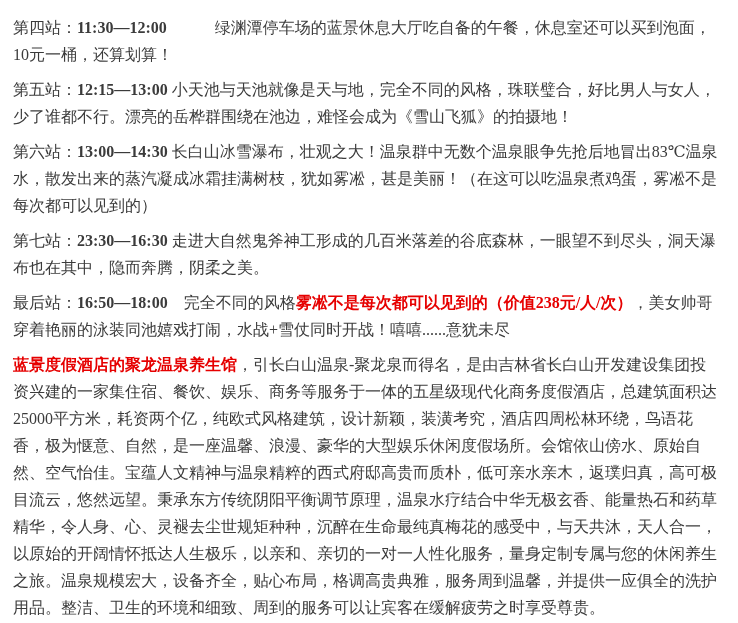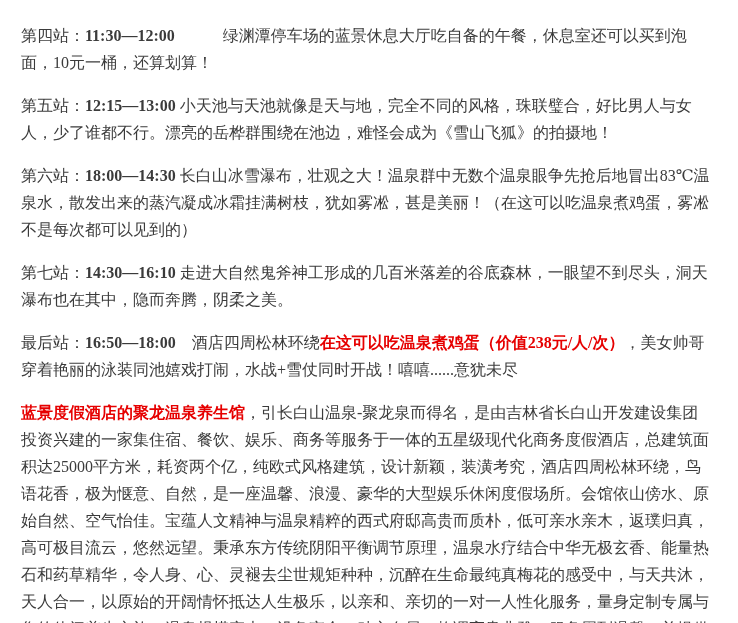--- a/index.html
+++ b/index.html
@@ -14,21 +14,21 @@
   .doc{
     width:738px;
     min-height:623px;
     padding:6px 8px 20px 5px;
     font-family:"Liberation Serif","DejaVu Serif",serif;
     font-size:16px;
     line-height:27px;
     color:var(--body-text);
     background:var(--page-bg);
   }
-  p{margin:16px;}
+  p{margin:8px;}
   .time{font-weight:bold;}
   .hl{color:var(--highlight);font-weight:bold;}
   .tips-header{
     color:var(--tips-header);
     font-weight:bold;
     margin-top:26px;
     line-height:28px;
   }
 </style>
 </head>
@@ -38,29 +38,29 @@
 
   <p class="station">
     <span>第四站：</span><span class="time">11:30—12:00</span><span>　　　</span><span>绿渊潭停车场的蓝景休息大厅吃自备的午餐，休息室还可以买到泡面，10元一桶，还算划算！</span>
   </p>
 
   <p class="station">
     <span>第五站：</span><span class="time">12:15—13:00</span><span> </span><span>小天池与天池就像是天与地，完全不同的风格，珠联璧合，好比男人与女人，少了谁都不行。漂亮的岳桦群围绕在池边，难怪会成为《雪山飞狐》的拍摄地！</span>
   </p>
 
   <p class="station">
-    <span>第六站：</span><span class="time">18:00—14:30</span><span> </span><span>长白山冰雪瀑布，壮观之大！温泉群中无数个温泉眼争先抢后地冒出83℃温泉水，散发出来的蒸汽凝成冰霜挂满树枝，犹如雾凇，甚是美丽！（在这可以吃温泉煮鸡蛋，雾凇不是每次都可以见到的）</span>
+    <span>第六站：</span><span class="time">13:00—14:30</span><span> </span><span>长白山冰雪瀑布，壮观之大！温泉群中无数个温泉眼争先抢后地冒出83℃温泉水，散发出来的蒸汽凝成冰霜挂满树枝，犹如雾凇，甚是美丽！（在这可以吃温泉煮鸡蛋，雾凇不是每次都可以见到的）</span>
   </p>
 
   <p class="station">
-    <span>第七站：</span><span class="time">14:30—16:10</span><span> </span><span>走进大自然鬼斧神工形成的几百米落差的谷底森林，一眼望不到尽头，洞天瀑布也在其中，隐而奔腾，阴柔之美。</span>
+    <span>第七站：</span><span class="time">23:30—16:30</span><span> </span><span>走进大自然鬼斧神工形成的几百米落差的谷底森林，一眼望不到尽头，洞天瀑布也在其中，隐而奔腾，阴柔之美。</span>
   </p>
 
   <p class="station">
-    <span>最后站：</span><span class="time">16:50—18:00</span><span>　</span><span>酒店四周松林环绕</span><span class="hl">在这可以吃温泉煮鸡蛋（价值238元/人/次）</span><span>，美女帅哥穿着艳丽的泳装同池嬉戏打闹，水战+雪仗同时开战！嘻嘻......意犹未尽</span>
+    <span>最后站：</span><span class="time">16:50—18:00</span><span>　</span><span>完全不同的风格</span><span class="hl">雾凇不是每次都可以见到的（价值238元/人/次）</span><span>，美女帅哥穿着艳丽的泳装同池嬉戏打闹，水战+雪仗同时开战！嘻嘻......意犹未尽</span>
   </p>
 
   <p class="hotel">
     <span class="hl">蓝景度假酒店的聚龙温泉养生馆</span><span>，引长白山温泉-聚龙泉而得名，是由吉林省长白山开发建设集团投资兴建的一家集住宿、餐饮、娱乐、商务等服务于一体的五星级现代化商务度假酒店，总建筑面积达25000平方米，耗资两个亿，纯欧式风格建筑，设计新颖，装潢考究，酒店四周松林环绕，鸟语花香，极为惬意、自然，是一座温馨、浪漫、豪华的大型娱乐休闲度假场所。会馆依山傍水、原始自然、空气怡佳。宝蕴人文精神与温泉精粹的西式府邸高贵而质朴，低可亲水亲木，返璞归真，高可极目流云，悠然远望。秉承东方传统阴阳平衡调节原理，温泉水疗结合中华无极玄香、能量热石和药草精华，令人身、心、灵褪去尘世规矩种种，沉醉在生命最纯真梅花的感受中，与天共沐，天人合一，以原始的开阔情怀抵达人生极乐，以亲和、亲切的一对一人性化服务，量身定制专属与您的休闲养生之旅。温泉规模宏大，设备齐全，贴心布局，格调高贵典雅，服务周到温馨，并提供一应俱全的洗护用品。整洁、卫生的环境和细致、周到的服务可以让宾客在缓解疲劳之时享受尊贵。</span>
   </p>
 
   <p class="tips-header">温馨提示：</p>
 
 </div>
 

